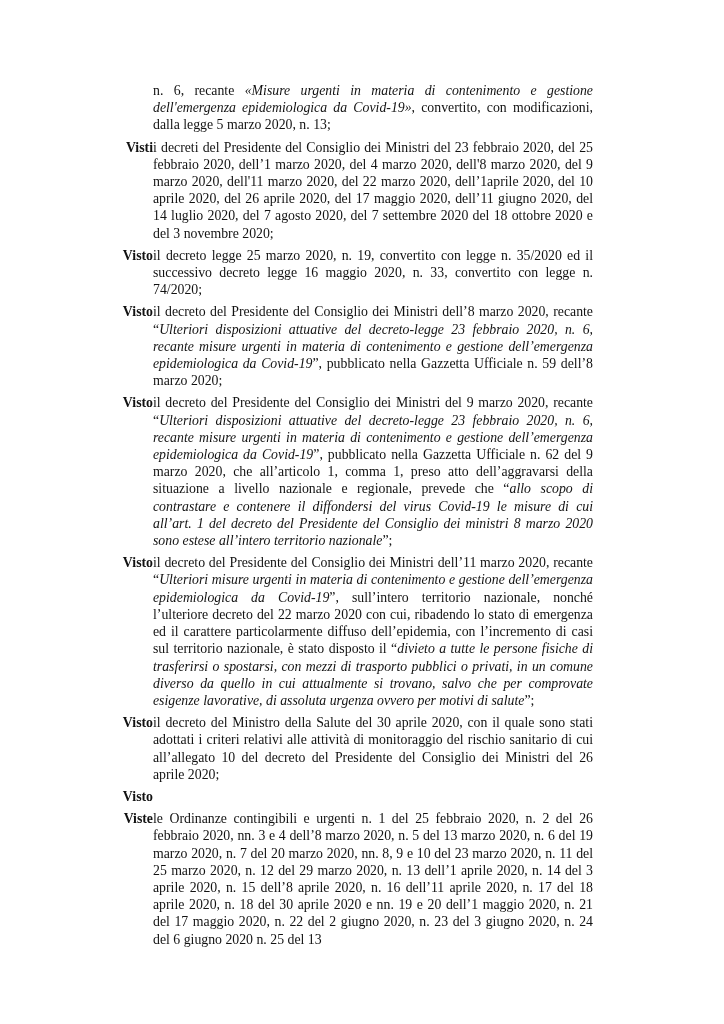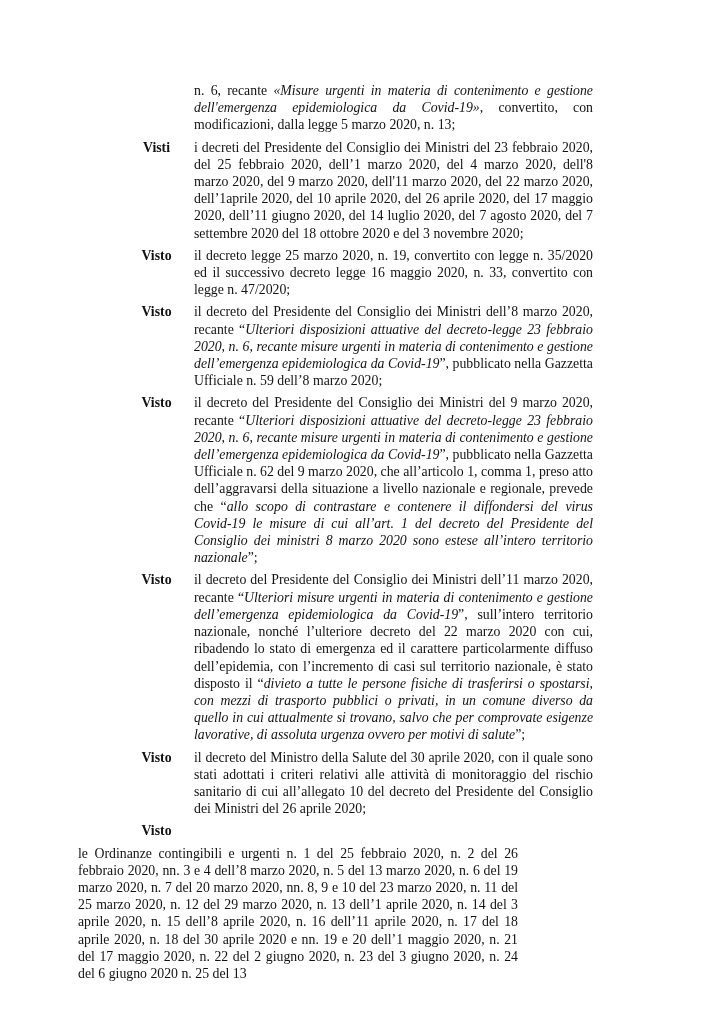--- a/index.html
+++ b/index.html
@@ -25,22 +25,21 @@
     line-height: 17.2px;
   }
   .para {
     display: flex;
     margin: 0 0 5px 0;
   }
   .label {
     flex: 0 0 75px;
     width: 75px;
     font-weight: bold;
-    text-align: center;
-    margin-left: 41px;
+    text-align: right;
   }
   .body {
     width: 440px;
     text-align: justify;
   }
   .body em {
     font-style: italic;
   }
 </style>
 </head>
@@ -51,21 +50,21 @@
       <div class="para">
         <div class="label"></div>
         <div class="body"><span>n. 6, recante </span><em>«Misure urgenti in materia di contenimento e gestione dell'emergenza epidemiologica da Covid-19»</em><span>, convertito, con modificazioni, dalla legge 5 marzo 2020, n. 13;</span></div>
       </div>
       <div class="para">
         <div class="label">Visti</div>
         <div class="body"><span>i decreti del Presidente del Consiglio dei Ministri del 23 febbraio 2020, del 25 febbraio 2020, dell’1 marzo 2020, del 4 marzo 2020, dell'8 marzo 2020, del 9 marzo 2020, dell'11 marzo 2020, del 22 marzo 2020, dell’1aprile 2020, del 10 aprile 2020, del 26 aprile 2020, del 17 maggio 2020, dell’11 giugno 2020, del 14 luglio 2020, del 7 agosto 2020, del 7 settembre 2020 del 18 ottobre 2020 e del 3 novembre 2020;</span></div>
       </div>
       <div class="para">
         <div class="label">Visto</div>
-        <div class="body"><span>il decreto legge 25 marzo 2020, n. 19, convertito con legge n. 35/2020 ed il successivo decreto legge 16 maggio 2020, n. 33, convertito con legge n. 47/2020;</span></div>
+        <div class="body"><span>il decreto legge 25 marzo 2020, n. 19, convertito con legge n. 35/2020 ed il successivo decreto legge 16 maggio 2020, n. 33, convertito con legge n. 74/2020;</span></div>
       </div>
       <div class="para">
         <div class="label">Visto</div>
         <div class="body"><span>il decreto del Presidente del Consiglio dei Ministri dell’8 marzo 2020, recante “</span><em>Ulteriori disposizioni attuative del decreto-legge 23 febbraio 2020, n. 6, recante misure urgenti in materia di contenimento e gestione dell’emergenza epidemiologica da Covid-19</em><span>”, pubblicato nella Gazzetta Ufficiale n. 59 dell’8 marzo 2020;</span></div>
       </div>
       <div class="para">
         <div class="label">Visto</div>
         <div class="body"><span>il decreto del Presidente del Consiglio dei Ministri del 9 marzo 2020, recante “</span><em>Ulteriori disposizioni attuative del decreto-legge 23 febbraio 2020, n. 6, recante misure urgenti in materia di contenimento e gestione dell’emergenza epidemiologica da Covid-19</em><span>”, pubblicato nella Gazzetta Ufficiale n. 62 del 9 marzo 2020, che all’articolo 1, comma 1, preso atto dell’aggravarsi della situazione a livello nazionale e regionale, prevede che “</span><em>allo scopo di contrastare e contenere il diffondersi del virus Covid-19 le misure di cui all’art. 1 del decreto del Presidente del Consiglio dei ministri 8 marzo 2020 sono estese all’intero territorio nazionale</em><span>”;</span></div>
       </div>
       <div class="para">
@@ -73,16 +72,17 @@
         <div class="body"><span>il decreto del Presidente del Consiglio dei Ministri dell’11 marzo 2020, recante “</span><em>Ulteriori misure urgenti in materia di contenimento e gestione dell’emergenza epidemiologica da Covid-19</em><span>”, sull’intero territorio nazionale, nonché l’ulteriore decreto del 22 marzo 2020 con cui, ribadendo lo stato di emergenza ed il carattere particolarmente diffuso dell’epidemia, con l’incremento di casi sul territorio nazionale, è stato disposto il “</span><em>divieto a tutte le persone fisiche di trasferirsi o spostarsi, con mezzi di trasporto pubblici o privati, in un comune diverso da quello in cui attualmente si trovano, salvo che per comprovate esigenze lavorative, di assoluta urgenza ovvero per motivi di salute</em><span>”;</span></div>
       </div>
       <div class="para">
         <div class="label">Visto</div>
         <div class="body"><span>il decreto del Ministro della Salute del 30 aprile 2020, con il quale sono stati adottati i criteri relativi alle attività di monitoraggio del rischio sanitario di cui all’allegato 10 del decreto del Presidente del Consiglio dei Ministri del 26 aprile 2020;</span></div>
       </div>
       <div class="para">
         <div class="label">Visto</div>
       </div>
       <div class="para">
+        <div class="label">Viste</div>
         <div class="body"><span>le Ordinanze contingibili e urgenti n. 1 del 25 febbraio 2020, n. 2 del 26 febbraio 2020, nn. 3 e 4 dell’8 marzo 2020, n. 5 del 13 marzo 2020, n. 6 del 19 marzo 2020, n. 7 del 20 marzo 2020, nn. 8, 9 e 10 del 23 marzo 2020, n. 11 del 25 marzo 2020, n. 12 del 29 marzo 2020, n. 13 dell’1 aprile 2020, n. 14 del 3 aprile 2020, n. 15 dell’8 aprile 2020, n. 16 dell’11 aprile 2020, n. 17 del 18 aprile 2020, n. 18 del 30 aprile 2020 e nn. 19 e 20 dell’1 maggio 2020, n. 21 del 17 maggio 2020, n. 22 del 2 giugno 2020, n. 23 del 3 giugno 2020, n. 24 del 6 giugno 2020 n. 25 del 13</span></div>
       </div>
     </div>
 </div>
 
 </body></html>

